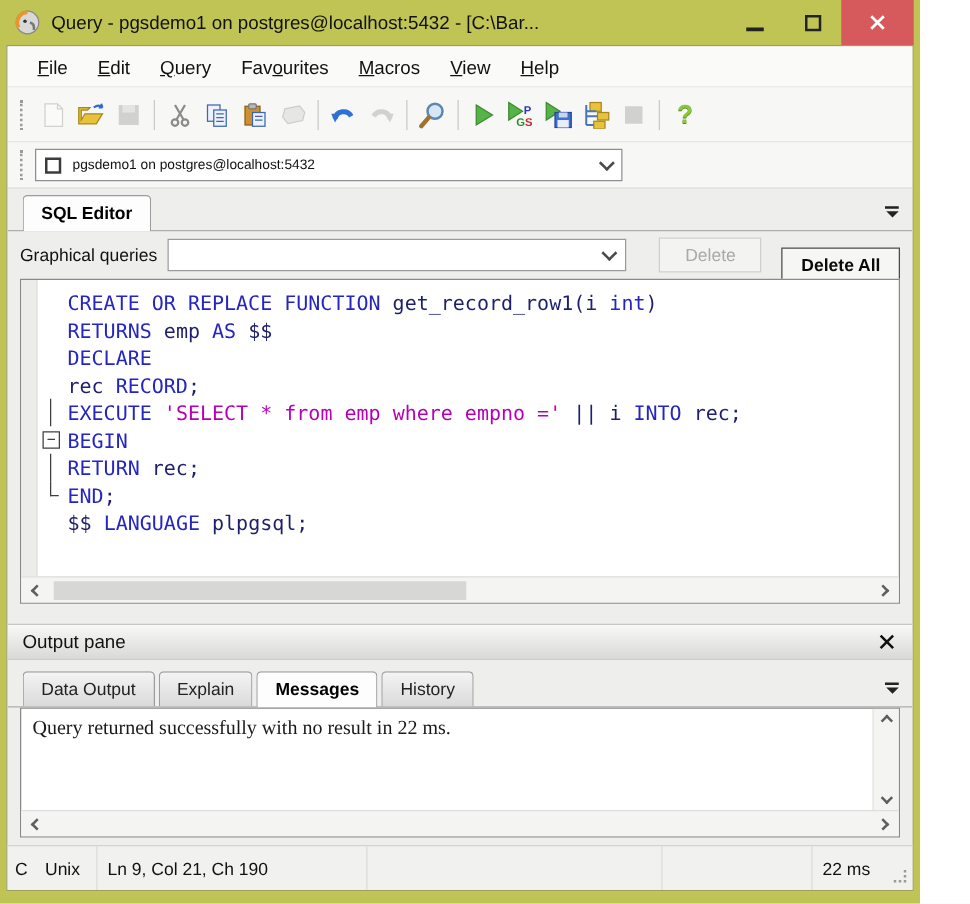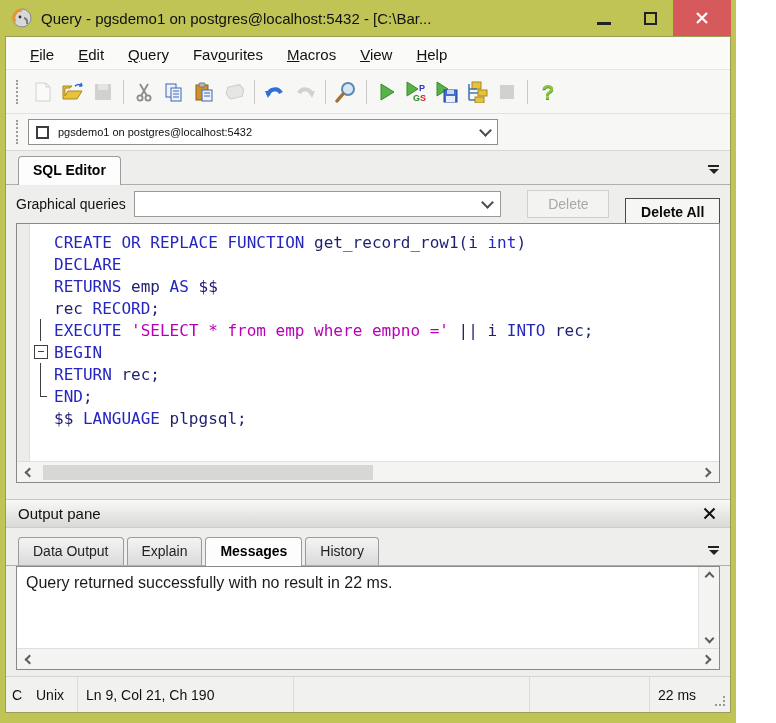--- a/index.html
+++ b/index.html
@@ -85,21 +85,21 @@
 
   
   .outhead { height:29px; background:linear-gradient(#f8f8f6,#d9d9d7); border-top:1px solid #c6c6c4; border-bottom:1px solid #cccccb; display:flex; align-items:center; padding:0 12px; flex:none; }
   .outhead-title { font-size:15px; color:#111; }
   .outhead-close { margin-left:auto; width:18px; height:18px; display:flex; align-items:center; justify-content:center; }
 
   .tabrow2 { height:38px; padding-top:8px; }
 
   .msgbox { margin:0 10px; height:104px; background:#fff; border:1px solid #898989; display:flex; flex-direction:column; flex:none; }
   .msg-body { flex:1; display:flex; overflow:hidden; }
-  .msg-text { flex:1; padding:7px 9px; font-family:Liberation Sans, sans-serif; font-size:16px; color:#1a1a1a; white-space:pre; }
+  .msg-text { flex:1; padding:7px 9px; font-family:Liberation Serif, serif; font-size:16px; color:#1a1a1a; white-space:pre; }
   .vscroll { width:21px; border-left:1px solid #e2e2e0; background:#f4f4f2; display:flex; flex-direction:column; align-items:center; justify-content:space-between; padding:6px 0; flex:none; }
 
   .spacer6 { height:6px; flex:none; }
 
   
   .statusbar { flex:1; background:#f1f1ef; border-top:1px solid #d4d4d2; display:flex; align-items:stretch; font-size:14px; color:#111; position:relative; }
   .st-cell { display:flex; align-items:center; padding:0 8px; border-right:1px solid #dcdcda; }
   .st-cell.noborder { border-right:none; }
   .st-c { width:22px; justify-content:center; padding:0 2px; }
   .st-unix { width:50px; }
@@ -296,22 +296,22 @@
         </div>
         <div class="btn btn-delete">Delete</div>
         <div class="btn btn-delete-all">Delete All</div>
       </div>
 
       <div class="editor">
         <div class="editor-body">
           <div class="gutter"></div>
           <div class="code-wrap">
               <div class="code-line"><span class="fold"></span><span><span class="tok-k">CREATE OR REPLACE FUNCTION</span><span class="tok-i"> get_record_row1(i </span><span class="tok-k">int</span><span class="tok-i">)</span></span></div>
+              <div class="code-line"><span class="fold"></span><span><span class="tok-k">RETURNS</span><span class="tok-i"> emp </span><span class="tok-k">AS</span><span class="tok-i"> $$</span></span></div>
               <div class="code-line"><span class="fold"></span><span><span class="tok-k">DECLARE</span></span></div>
-              <div class="code-line"><span class="fold"></span><span><span class="tok-k">RETURNS</span><span class="tok-i"> emp </span><span class="tok-k">AS</span><span class="tok-i"> $$</span></span></div>
               <div class="code-line"><span class="fold"></span><span><span class="tok-i">rec </span><span class="tok-k">RECORD</span><span class="tok-i">;</span></span></div>
               <div class="code-line"><span class="fold fold-mid"></span><span><span class="tok-k">EXECUTE</span><span class="tok-i"> </span><span class="tok-s">'SELECT * from emp where empno ='</span><span class="tok-i"> || i </span><span class="tok-k">INTO</span><span class="tok-i"> rec;</span></span></div>
               <div class="code-line"><span class="fold fold-start"></span><span><span class="tok-k">BEGIN</span></span></div>
               <div class="code-line"><span class="fold fold-mid"></span><span><span class="tok-k">RETURN</span><span class="tok-i"> rec;</span></span></div>
               <div class="code-line"><span class="fold fold-end"></span><span><span class="tok-k">END</span><span class="tok-i">;</span></span></div>
               <div class="code-line"><span class="fold"></span><span><span class="tok-i">$$ </span><span class="tok-k">LANGUAGE</span><span class="tok-i"> plpgsql;</span></span></div>
             </div>
         </div>
         <div class="hscroll">
           <div class="sb-arrow">

